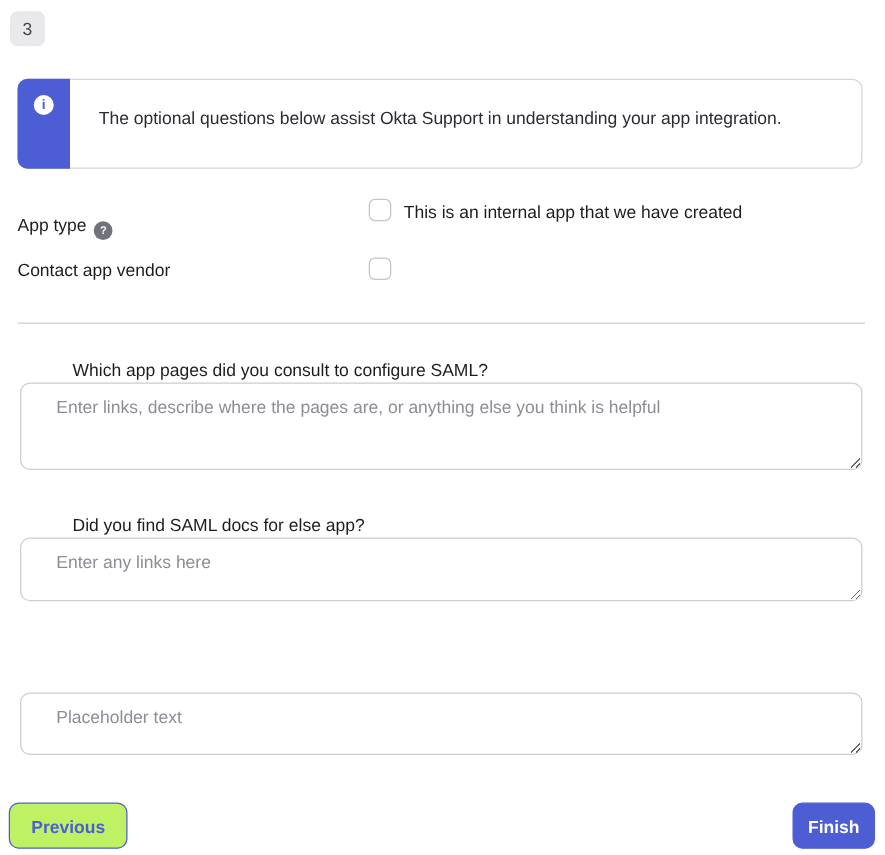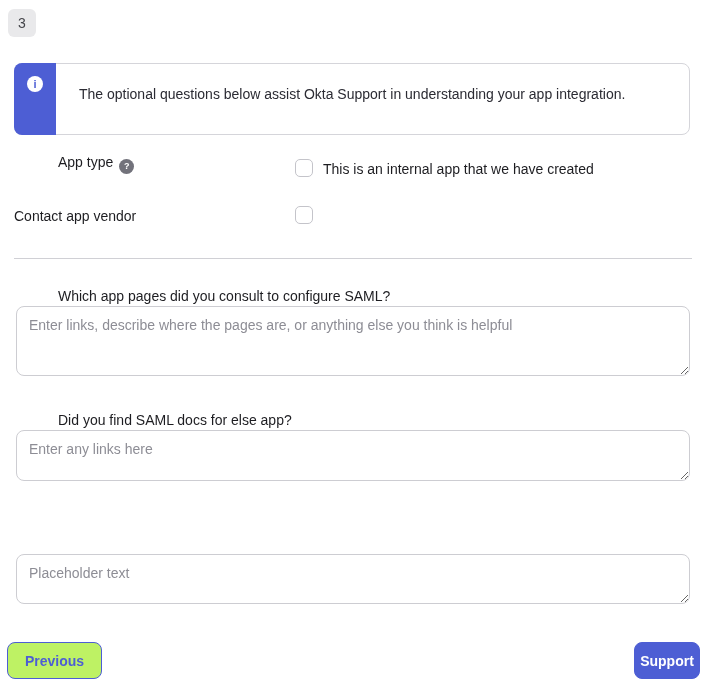--- a/index.html
+++ b/index.html
@@ -53,21 +53,21 @@
   }
   .checkbox-label { position: absolute; left: 323px; font-size: 14px; color: #1d1d21; }
 
   .divider { position: absolute; left: 14px; top: 258px; width: 678px; height: 1px; background: #d0d0d5; }
 
   
   .q-label { position: absolute; left: 14px; font-size: 14px; color: #1d1d21; margin-left: 44px; }
   .q-textarea {
     position: absolute; left: 16px; width: 674px;
     border: 1px solid #cdcdd2; border-radius: 8px; background: #ffffff;
-    padding: 10px 12px; font-family: "Liberation Sans", sans-serif;
+    padding: 10px 28px; font-family: "Liberation Sans", sans-serif;
     font-size: 14px; color: #1d1d21; resize: both; outline: none;
   }
   .q-textarea::placeholder { color: #8d8d95; opacity: 1; }
 
   
   .btn {
     position: absolute; top: 642px; height: 37px;
     display: flex; align-items: center; justify-content: center;
     font-family: "Liberation Sans", sans-serif;
     font-size: 14px; font-weight: 700; border-radius: 8px; cursor: pointer;
@@ -90,35 +90,35 @@
     <span>3</span>
   </div>
 
   <div class="banner">
     <div class="banner-accent">
       <div class="info-icon">i</div>
     </div>
     <div class="banner-text">The optional questions below assist Okta Support in understanding your app integration.</div>
   </div>
 
-  <div class="row-label" style="top:154px;margin-left:44px;">
+  <div class="row-label" style="top:172px;">
     <span>App type</span><span class="help-icon">?</span>
   </div>
   <div class="checkbox" style="top:159px;"></div>
   <div class="checkbox-label" style="top:161px;">This is an internal app that we have created</div>
 
   <div class="row-label" style="top:208px;">Contact app vendor</div>
   <div class="checkbox" style="top:206px;"></div>
 
   <div class="divider"></div>
 
   <div class="q-label" style="top:288px;">Which app pages did you consult to configure SAML?</div>
   <textarea class="q-textarea" style="top: 306px; height: 70px;" placeholder="Enter links, describe where the pages are, or anything else you think is helpful"></textarea>
 
   <div class="q-label" style="top:412px;">Did you find SAML docs for else app?</div>
   <textarea class="q-textarea" style="top: 430px; height: 51px;" placeholder="Enter any links here"></textarea>
 
   <textarea class="q-textarea" style="top: 554px; height: 50px;" placeholder="Placeholder text"></textarea>
 
   <button class="btn btn-previous">Previous</button>
-  <button class="btn btn-finish">Support</button>
+  <button class="btn btn-finish">Finish</button>
 
 </div>
 
 </body></html>

